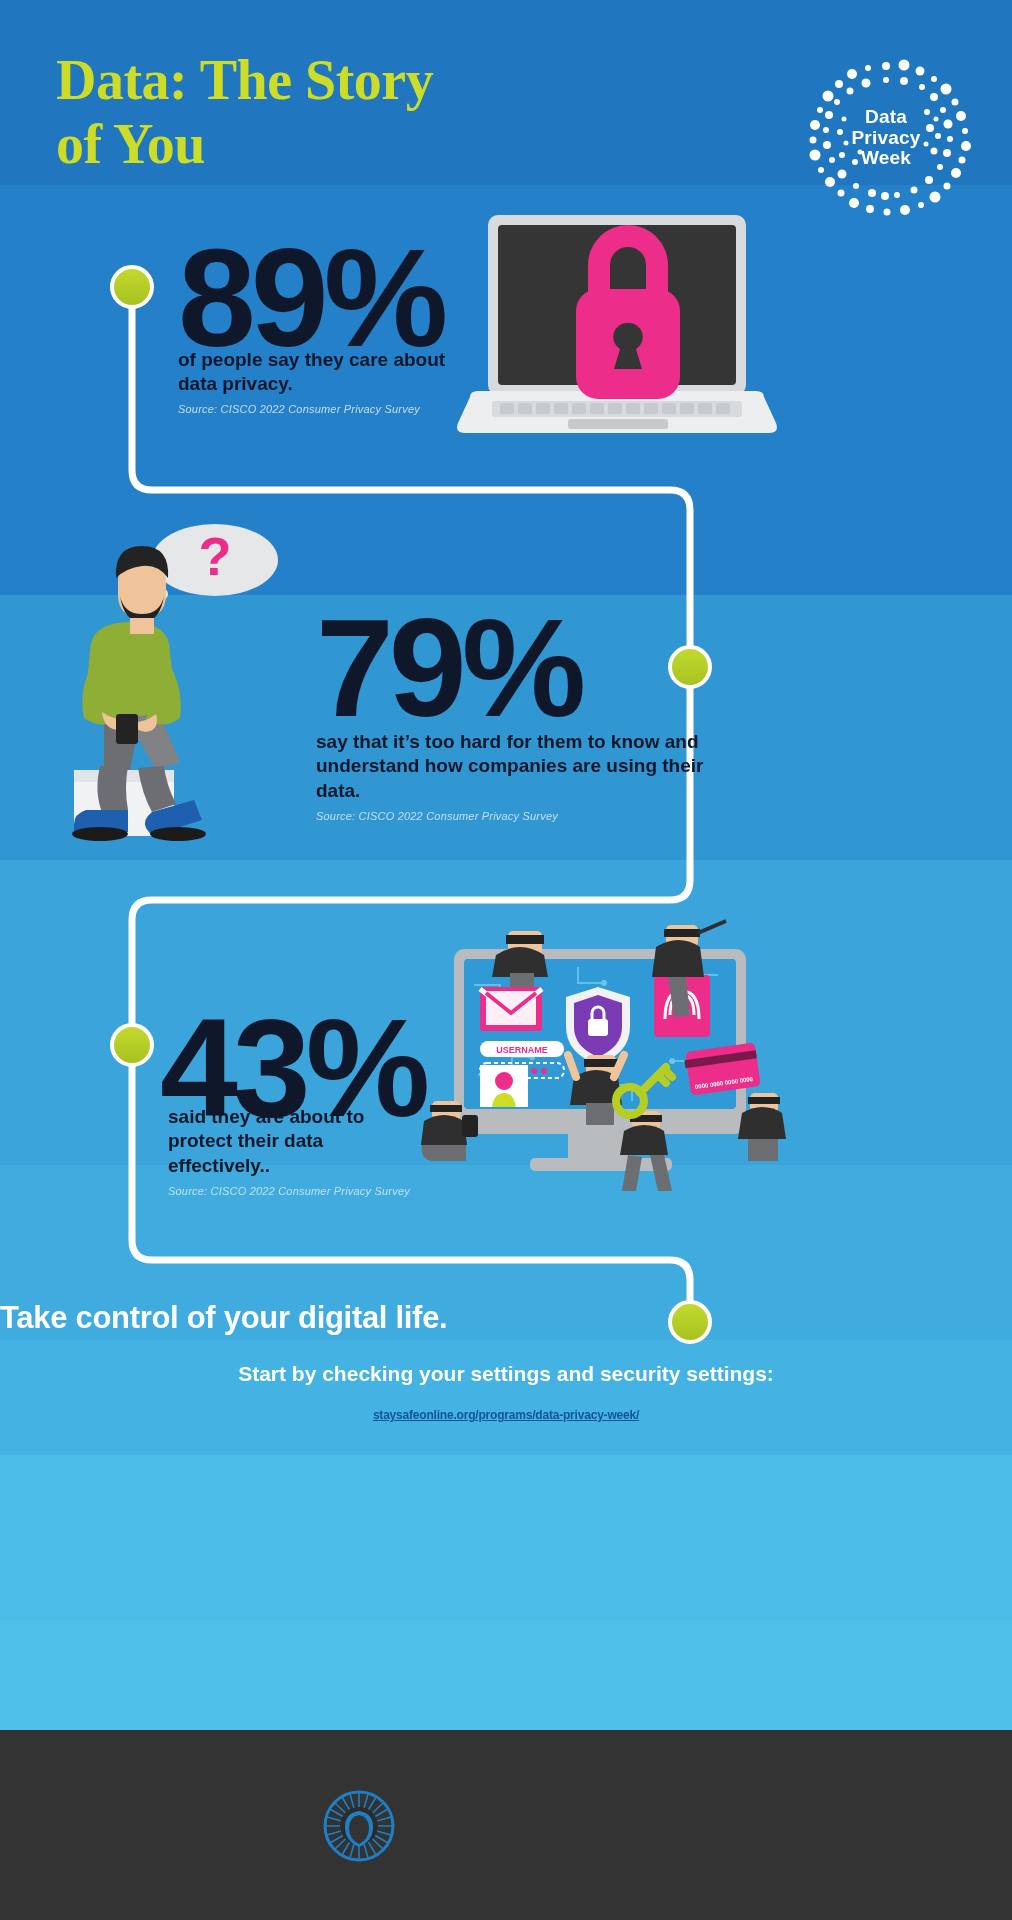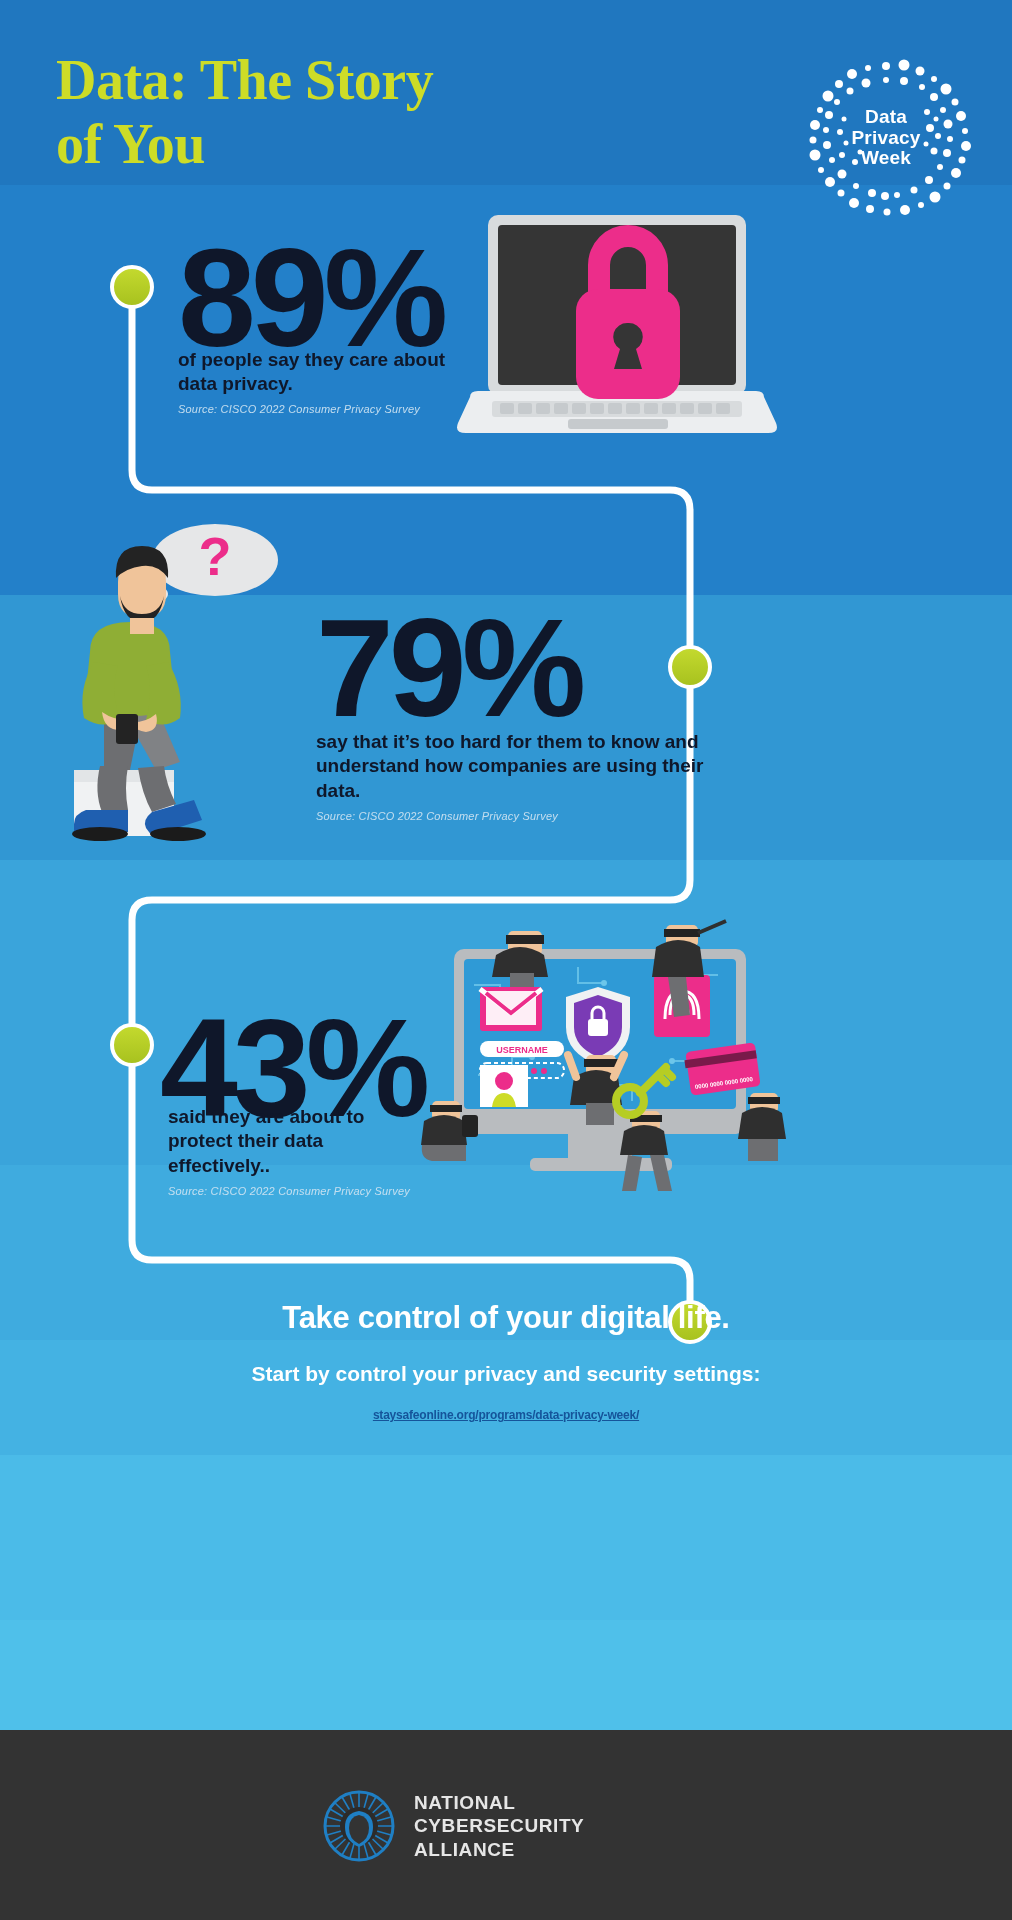--- a/index.html
+++ b/index.html
@@ -58,21 +58,21 @@
 
   .s2-num{left:316px;top:598px;text-align:right;}
   .s2-cap{left:316px;top:730px;width:390px;}
   .s2-src{left:316px;top:810px;}
 
   .s3-num{left:160px;top:998px;}
   .s3-cap{left:168px;top:1105px;width:260px;}
   .s3-src{left:168px;top:1185px;}
 
   
-  .cta1{position:absolute;left:0;top:1300px;width:1012px;text-align:center;
+  .cta1{position:absolute;left:0;top:1300px;width:1012px;text-align:left;
     color:#ffffff;font-weight:700;font-size:31px;letter-spacing:-.3px;}
   .cta2{position:absolute;left:0;top:1362px;width:1012px;text-align:center;
     color:#ffffff;font-weight:700;font-size:21px;}
   .cta-link{position:absolute;left:0;top:1408px;width:1012px;text-align:center;
     color:#15549a;font-weight:700;font-size:12px;letter-spacing:-.2px;}
 
   
   .nca{position:absolute;left:322px;top:1781px;width:370px;height:90px;
     display:flex;align-items:center;gap:18px;}
   .nca-mark{width:74px;height:74px;flex:0 0 74px;}
@@ -369,21 +369,21 @@
     <g>
       <rect x="332" y="178" width="28" height="20" rx="5" fill="#f0c49a"></rect>
       <rect x="330" y="182" width="32" height="7" fill="#232323"></rect>
       <path d="M324,198 q10,-6 20,-6 q12,0 20,6 l4,26 h-48 z" fill="#2f2f2f"></path>
       <rect x="330" y="224" width="30" height="22" fill="#6d6e71"></rect>
     </g>
   </svg>
 
   <div class="node n4"></div>
   <div class="cta1">Take control of your digital life.</div>
-  <div class="cta2">Start by control your privacy and security settings:</div>
+  <div class="cta2">Start by checking your settings and security settings:</div>
   <a class="cta-link" href="#">staysafeonline.org/programs/data-privacy-week/</a>
 
   <div class="nca">
     <svg class="nca-mark" viewBox="0 0 74 74">
       <circle cx="37" cy="37" r="34" fill="none" stroke="#1f7fc4" stroke-width="3"></circle>
       <g stroke="#1f7fc4" stroke-width="1.6">
         <path d="M37,4 L37,70"></path>
           <path d="M20,8 L54,66"></path>
           <path d="M8,20 L66,54"></path>
         <path d="M4,37 L70,37"></path>
@@ -393,20 +393,15 @@
           <path d="M62,13 L12,61"></path>
         <path d="M28,5 L46,69"></path>
           <path d="M46,5 L28,69"></path>
         <path d="M5,28 L69,46"></path>
           <path d="M5,46 L69,28"></path>
       </g>
       <path d="M37,18 a19,19 0 0 1 16,29 a19,19 0 0 1 -32,0 a19,19 0 0 1 16,-29 z" fill="#2b2b2b"></path>
       <path d="M37,22 q14,2 14,16 q0,14 -14,20 q-14,-6 -14,-20 q0,-14 14,-16 z" fill="#1f7fc4"></path>
       <path d="M37,26 q10,2 10,13 q0,11 -10,16 q-10,-5 -10,-16 q0,-11 10,-13 z" fill="#333333"></path>
     </svg>
-    <div class="nca-words">
-      <div>NATIONAL</div>
-      <div>CYBERSECURITY</div>
-      <div>ALLIANCE</div>
-    </div>
   </div>
 
 </div>
 
 </body></html>

